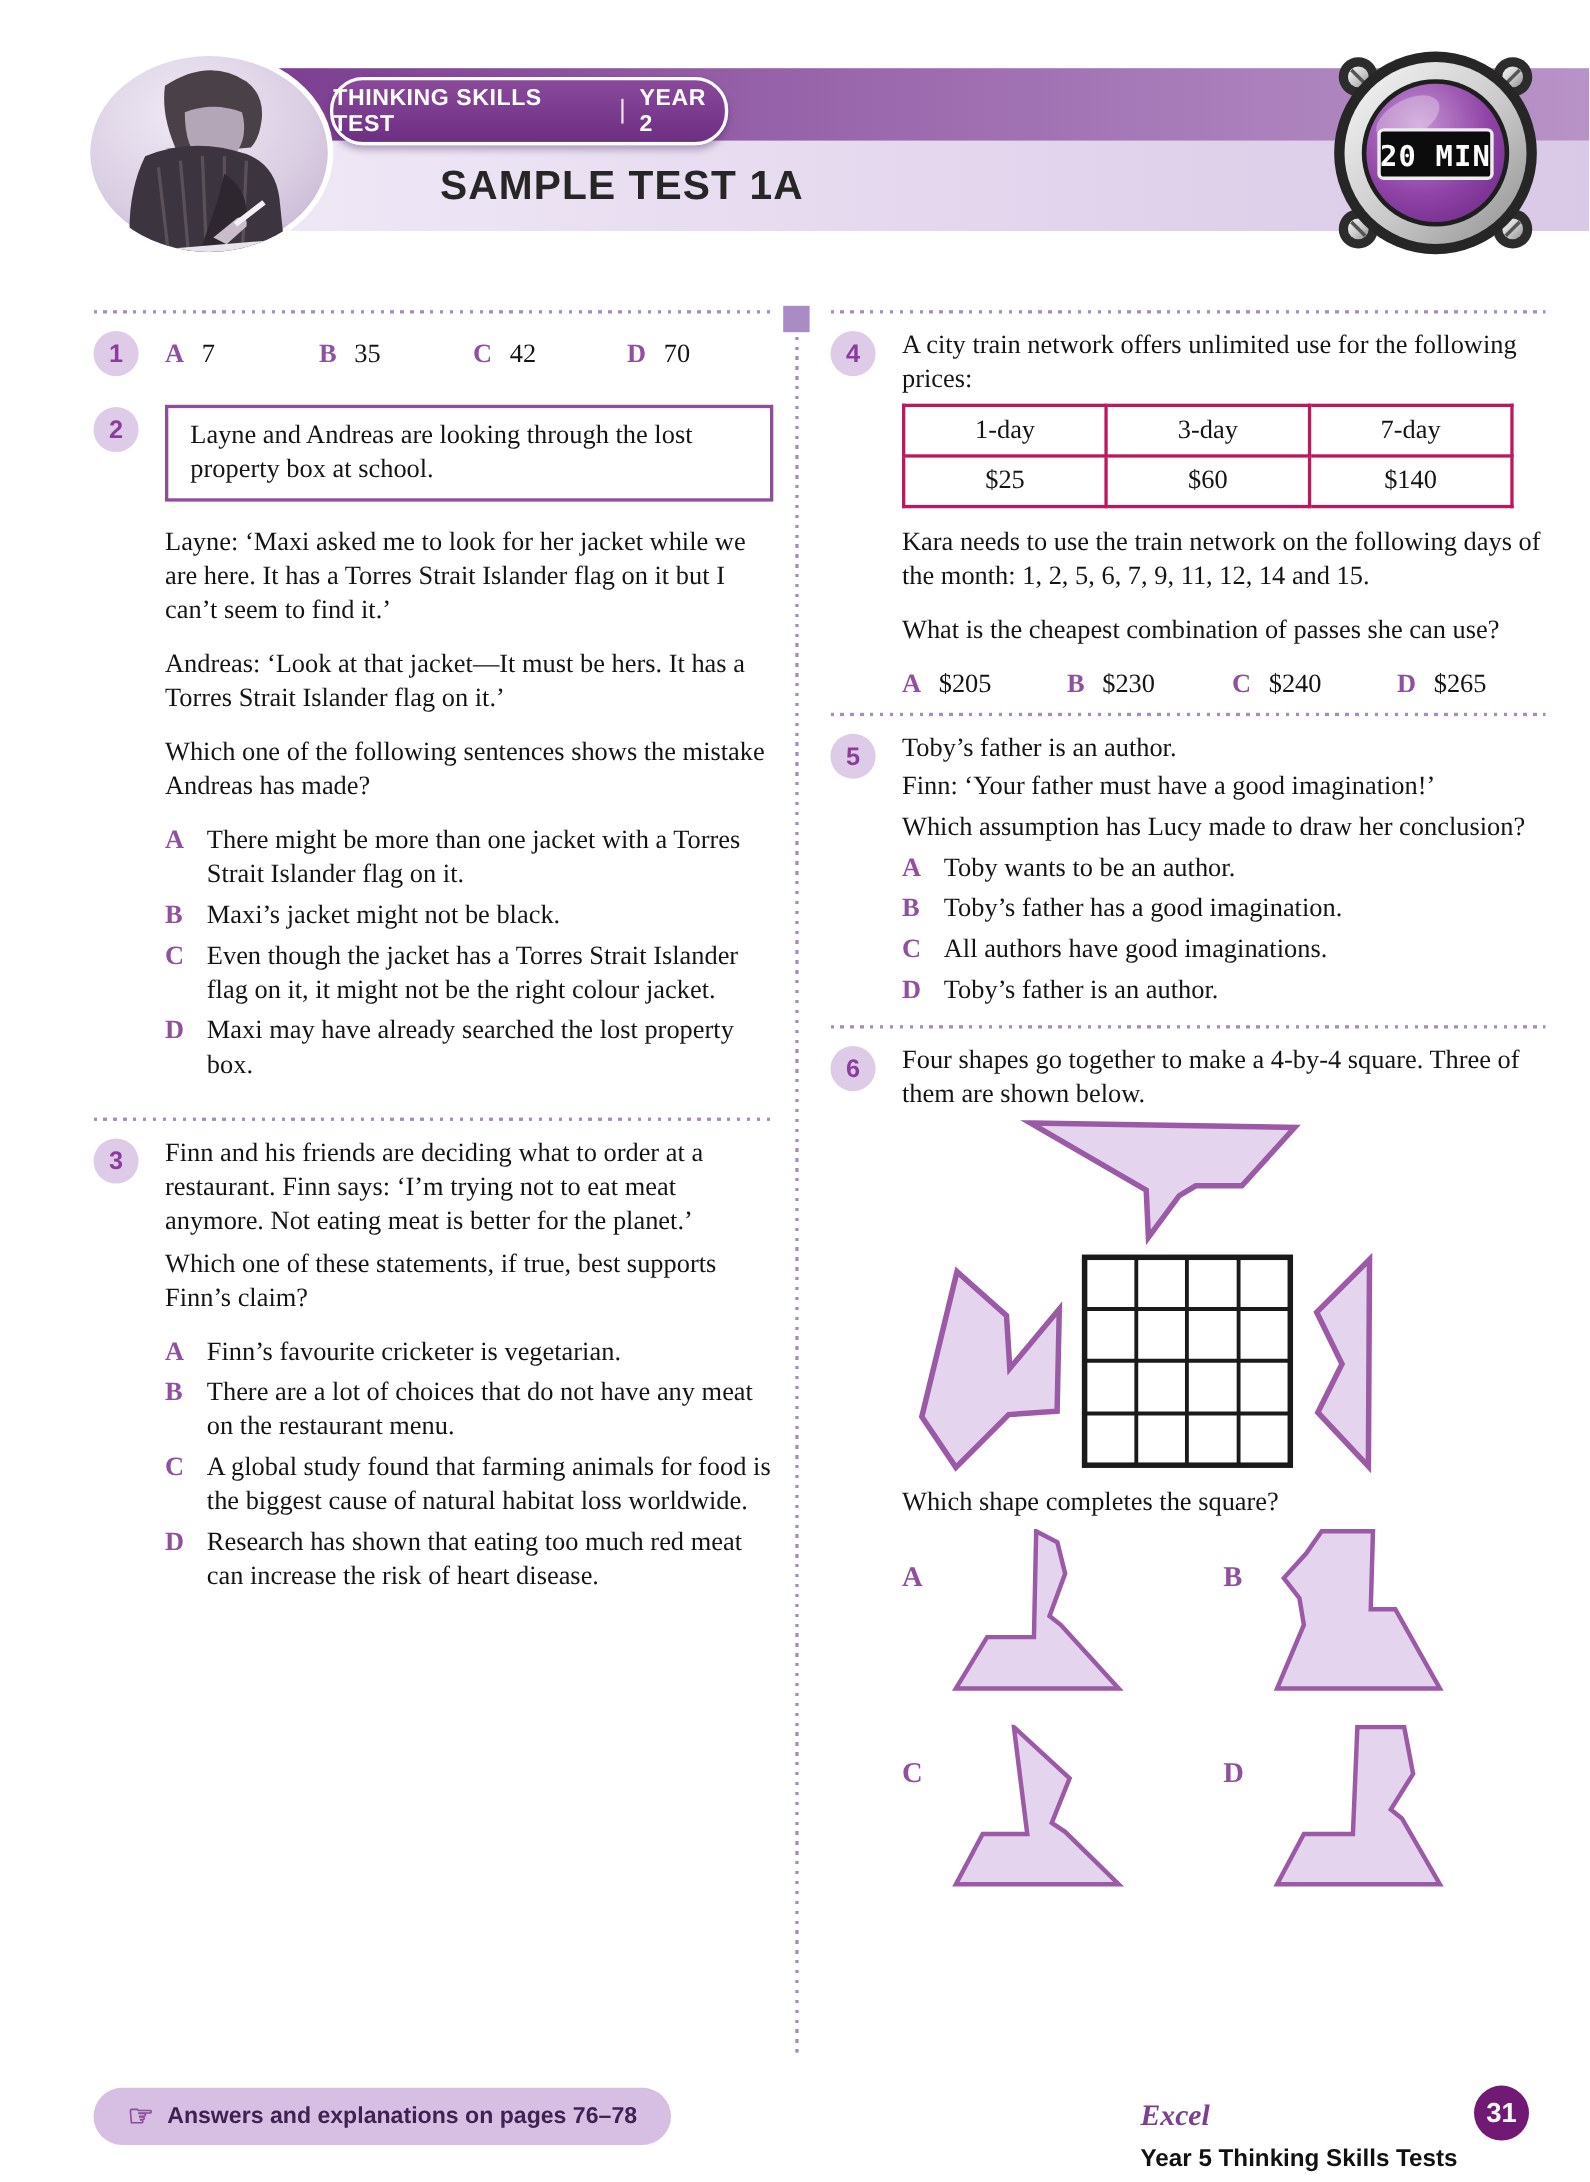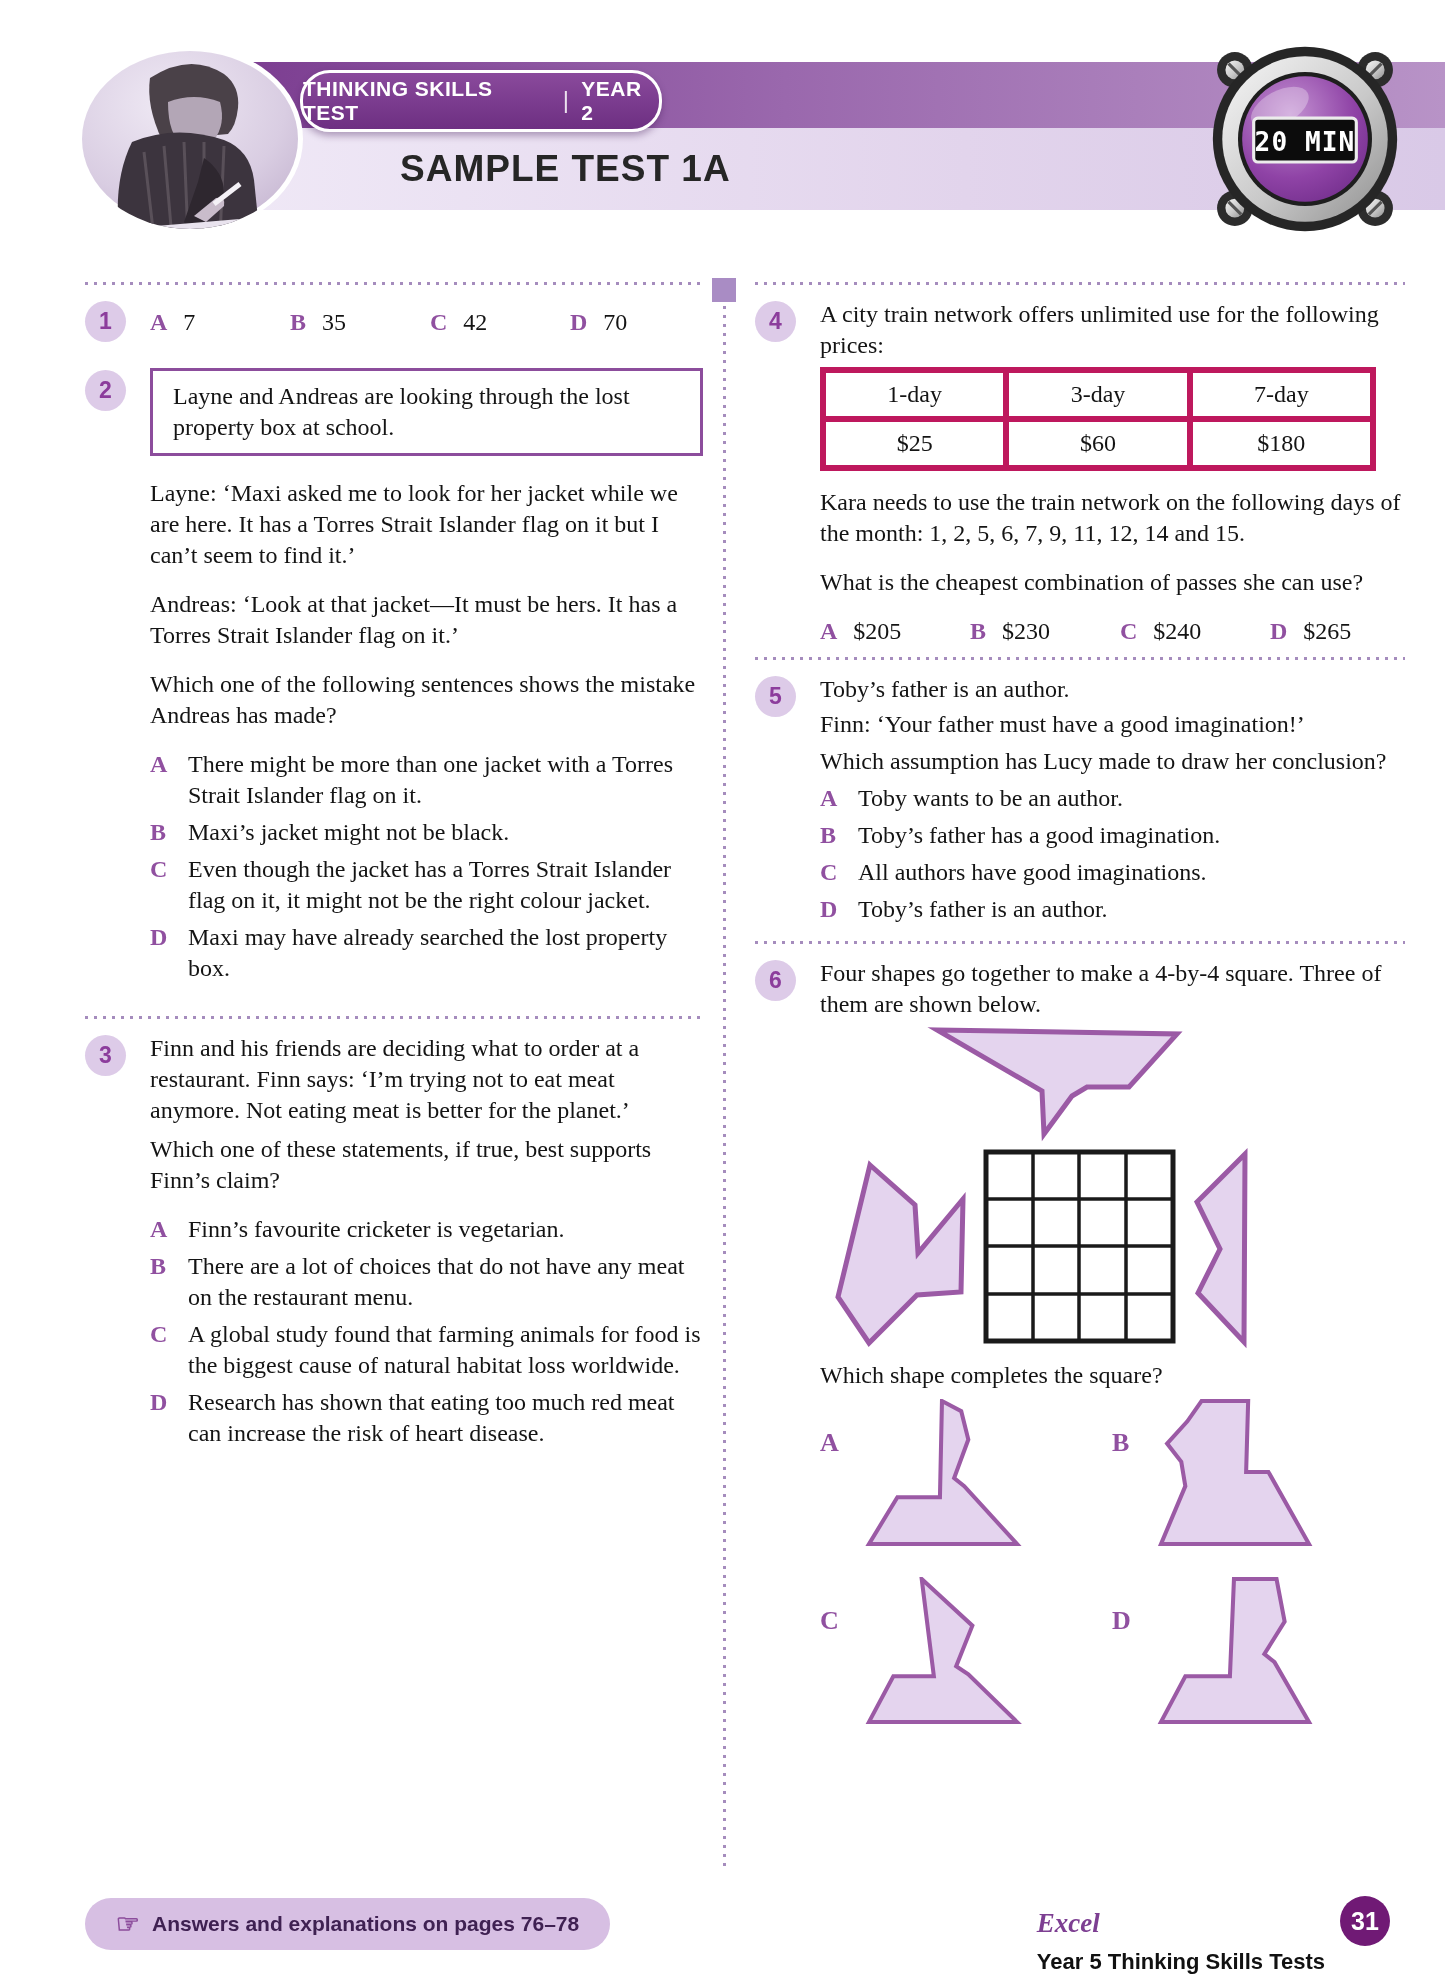--- a/index.html
+++ b/index.html
@@ -45,21 +45,21 @@
   .opts{margin-top:4px;}
   .opt{display:flex;margin-bottom:6px;}
   .opt .letter{flex:0 0 38px;color:#9050a0;font-weight:bold;}
   .optrow{display:flex;margin-top:8px;}
   .optrow .cell{display:flex;width:140px;}
   .optrow .cell.wide{width:150px;}
   .optrow .letter{color:#9050a0;font-weight:bold;margin-right:16px;}
 
   
   table.fares{border-collapse:collapse;margin:6px 0 16px 0;width:556px;}
-  table.fares td{border:6px solid #be185d;text-align:center;font-size:24px;padding:6px 0;width:33.3%;}
+  table.fares td{border:3px solid #be185d;text-align:center;font-size:24px;padding:6px 0;width:33.3%;}
 
   
   .shape-grid{display:grid;grid-template-columns:292px 292px;row-gap:26px;margin-top:8px;}
   .shape-cell{display:flex;align-items:flex-start;}
   .shape-cell .letter{color:#9050a0;font-weight:bold;font-size:26px;margin:28px 14px 0 0;width:28px;}
 
   
   .footer-pill{position:absolute;left:85px;top:1898px;width:525px;height:52px;border-radius:26px;
         background:#d7bfe3;display:flex;align-items:center;justify-content:center;gap:12px;
         font-family:"Liberation Sans",sans-serif;font-weight:bold;font-size:21px;color:#3f2152;}
@@ -249,21 +249,21 @@
         <table class="fares">
           <tbody>
               <tr>
             <td>1-day</td>
             <td>3-day</td>
             <td>7-day</td>
           </tr>
           <tr>
             <td>$25</td>
             <td>$60</td>
-            <td>$180</td>
+            <td>$140</td>
           </tr>
         </tbody>
           </table>
         <p>Kara needs to use the train network on the following days of the month: 1, 2, 5, 6, 7, 9, 11, 12, 14 and 15.</p>
         <p class="prompt">What is the cheapest combination of passes she can use?</p>
         <div class="optrow">
           <div class="cell wide">
               <span class="letter">A</span>
               <span>$205</span>
             </div>

